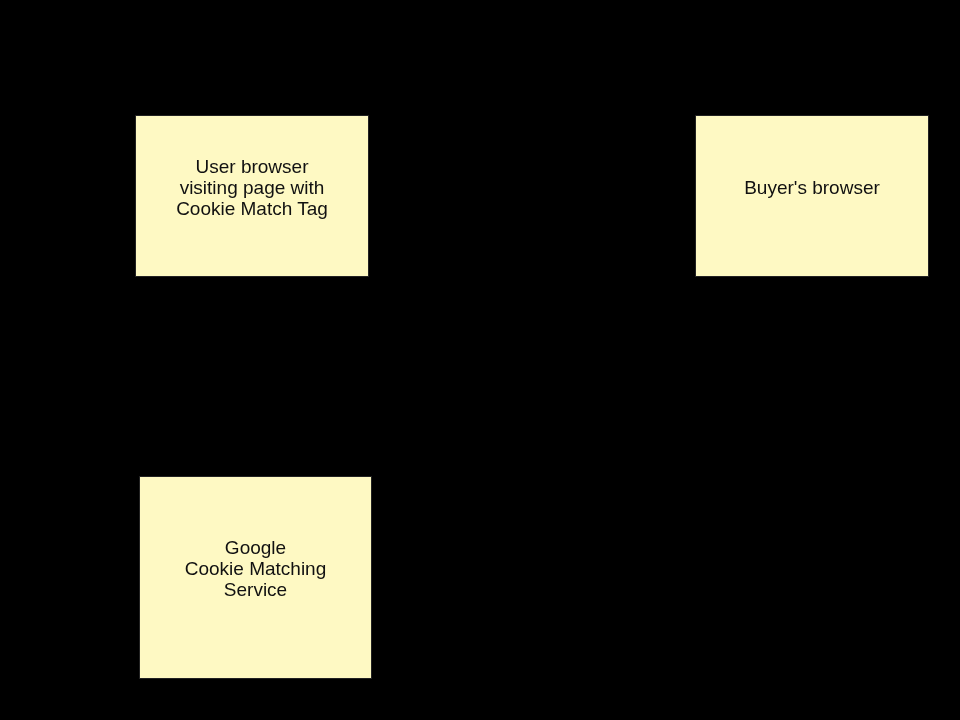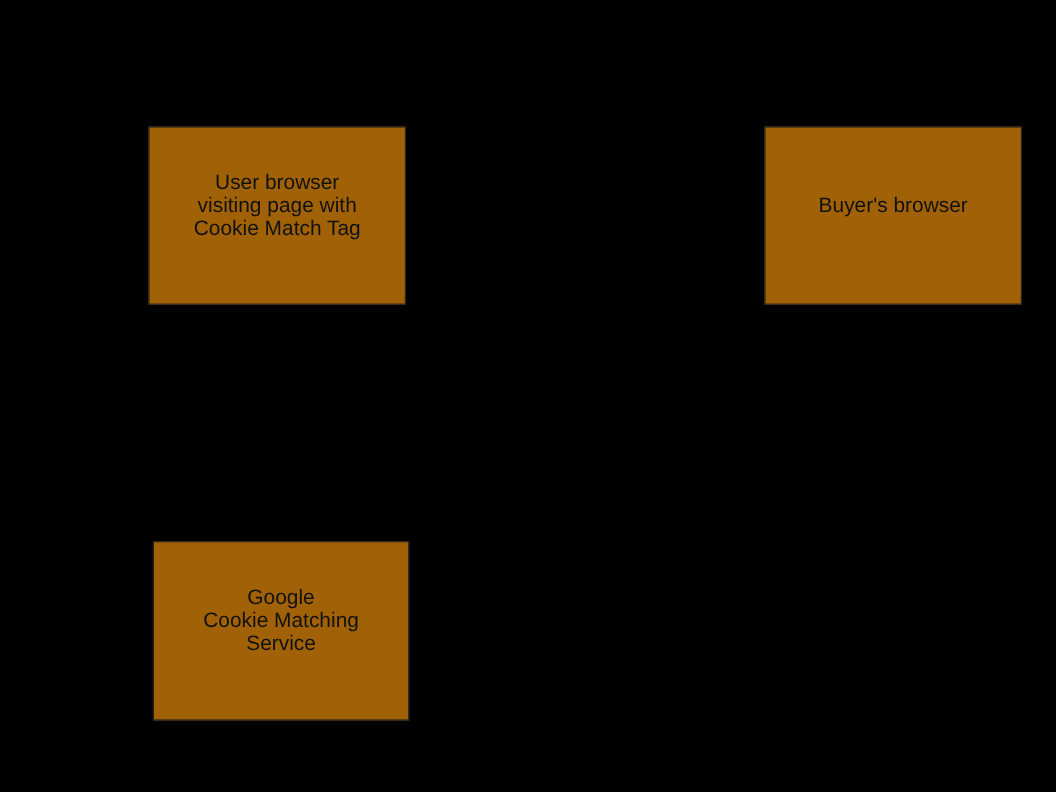--- a/index.html
+++ b/index.html
@@ -15,21 +15,21 @@
   .canvas {
     position: relative;
     width: 960px;
     height: 720px;
     background: #000000;
     font-family: "Liberation Sans", sans-serif;
   }
   .node {
     position: absolute;
     box-sizing: border-box;
-    background: #a16207;
+    background: #fef9c3;
     border: 1px solid #222222;
     display: flex;
     align-items: center;
     justify-content: center;
     text-align: center;
     color: #111111;
     font-size: 19px;
     line-height: 21px;
   }
   .node-label {
@@ -44,23 +44,23 @@
     height: 162px;
   }
   .node-buyers-service {
     left: 695px;
     top: 115px;
     width: 234px;
     height: 162px;
   }
   .node-google-cms {
     left: 139px;
-    top: 492px;
+    top: 476px;
     width: 233px;
-    height: 163px;
+    height: 203px;
   }
 </style>
 </head>
 <body>
 
 <div class="canvas">
 
   <div class="node node-user-browser">
     <span class="node-label">User browser
 visiting page with

